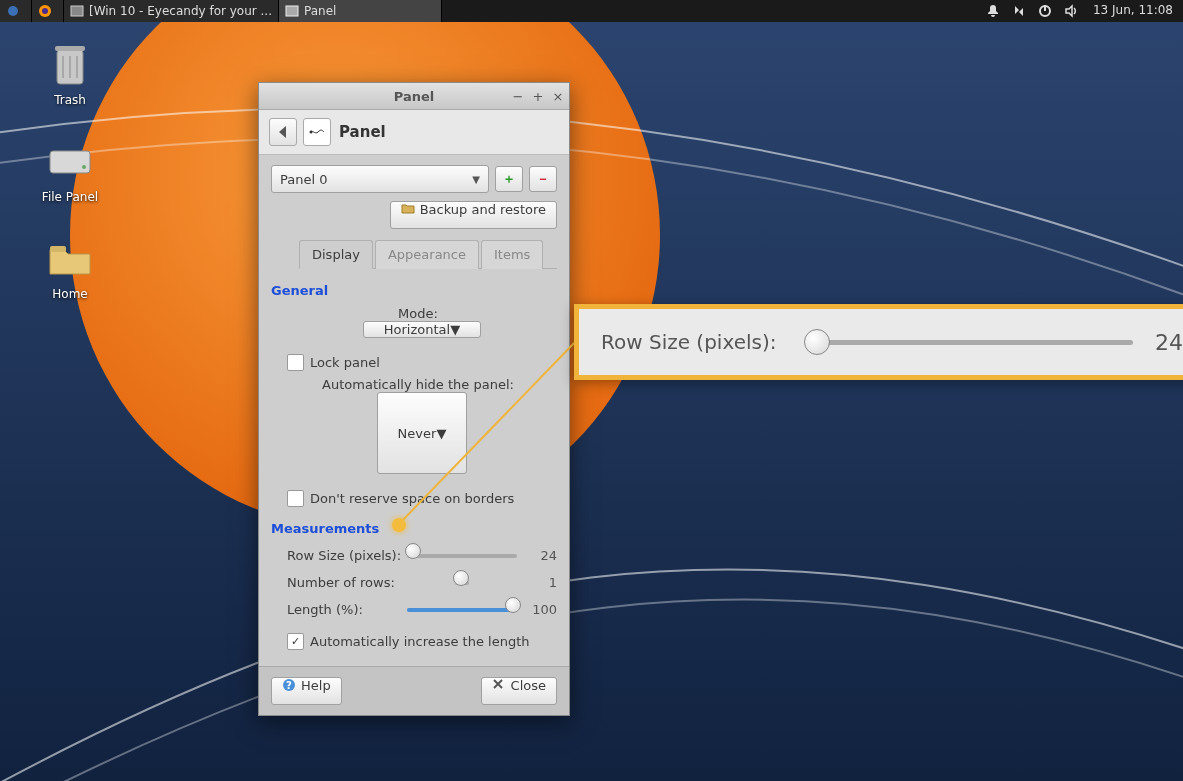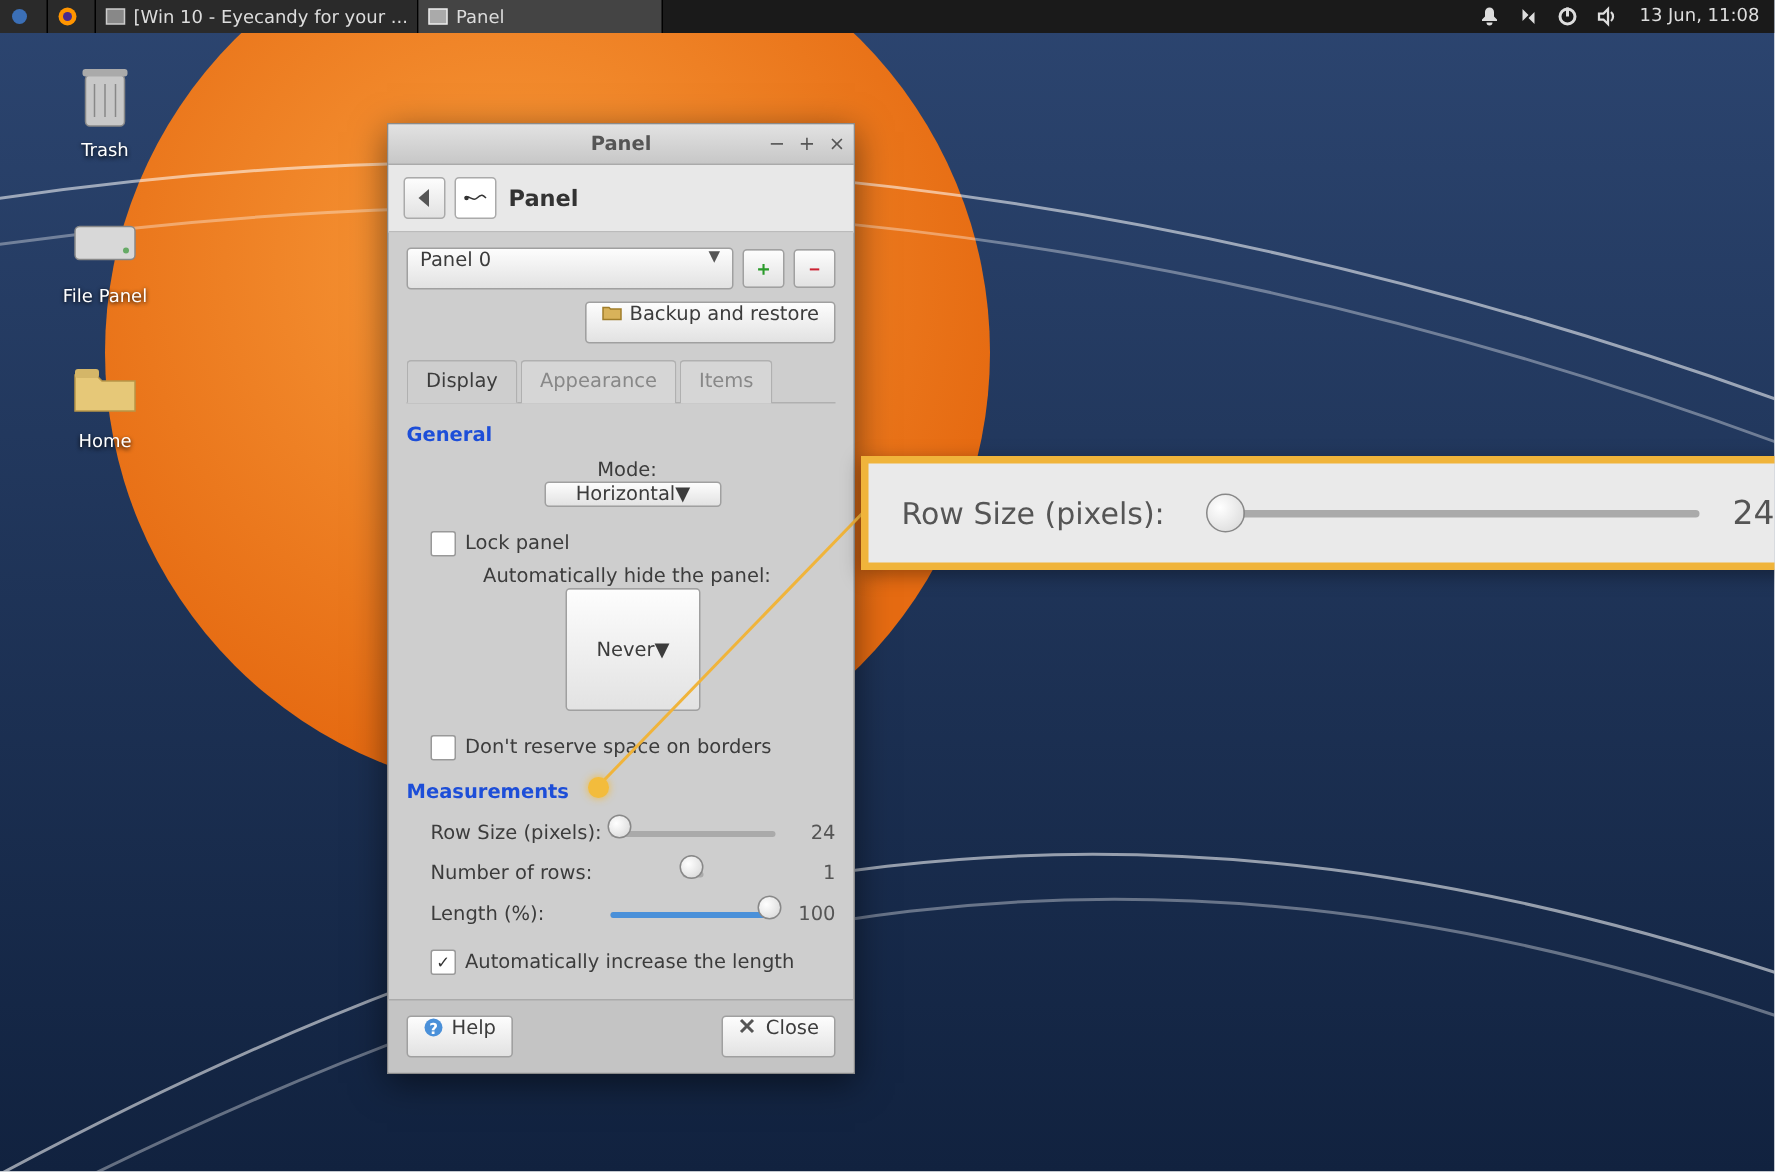--- a/index.html
+++ b/index.html
@@ -26,29 +26,29 @@
 .titlebar{height:26px;background:linear-gradient(#e2e2e2,#c7c7c7);display:flex;align-items:center;justify-content:center;position:relative;border-bottom:1px solid #aaa;}
 .titlebar .title{font-weight:bold;color:#555;}
 .titlebar .win-btns{position:absolute;right:4px;top:0;height:100%;display:flex;align-items:center;gap:6px;}
 .win-btn{width:14px;height:14px;display:flex;align-items:center;justify-content:center;color:#555;cursor:pointer;font-size:13px;line-height:1;}
 .dialog-header{display:flex;align-items:center;padding:8px 10px;background:#e8e8e8;border-bottom:1px solid #bbb;}
 .back-btn{width:26px;height:26px;border:1px solid #aaa;background:linear-gradient(#fdfdfd,#e2e2e2);display:flex;align-items:center;justify-content:center;margin-right:6px;cursor:pointer;border-radius:3px;}
 .header-icon{width:26px;height:26px;border:1px solid #aaa;background:#fff;display:flex;align-items:center;justify-content:center;margin-right:8px;border-radius:3px;}
 .dialog-header .htitle{font-weight:bold;font-size:15px;color:#333;}
 .body{padding:10px 12px;}
 .row{display:flex;align-items:center;margin-bottom:8px;}
-.combo{flex:1;height:26px;border:1px solid #a0a0a0;background:linear-gradient(#fdfdfd,#e2e2e2);border-radius:3px;display:flex;padding:0 8px;justify-content:space-between;cursor:pointer;}
+.combo{flex:1;height:26px;border:1px solid #a0a0a0;background:linear-gradient(#fdfdfd,#e2e2e2);border-radius:3px;display:flex;align-items:center;padding:0 8px;justify-content:space-between;cursor:pointer;}
 .combo .arrow{font-size:10px;color:#555;}
 .square-btn{width:26px;height:24px;border:1px solid #a0a0a0;background:linear-gradient(#fdfdfd,#e2e2e2);border-radius:3px;display:flex;align-items:center;justify-content:center;margin-left:6px;cursor:pointer;font-weight:bold;}
 .square-btn.plus{color:#2a9b2a;}
 .square-btn.minus{color:#c23;}
 .btn{height:26px;border:1px solid #a0a0a0;background:linear-gradient(#fdfdfd,#e2e2e2);border-radius:3px;display:flex;align-items:flex-start;padding:0 10px;cursor:pointer;}
 .btn .bicon{width:14px;height:14px;margin-right:5px;}
 .right-row{display:flex;justify-content:flex-end;}
-.tabs{display:flex;border-bottom:1px solid #b0b0b0;margin-top:10px;}
+.tabs{display:flex;border-bottom:1px solid #b0b0b0;margin-top:10px;margin-left:28px;}
 .tab{padding:6px 12px;border:1px solid #b0b0b0;border-bottom:none;background:#d6d6d6;color:#888;margin-right:2px;border-radius:3px 3px 0 0;cursor:pointer;position:relative;top:1px;}
 .tab.active{background:#cecece;color:#3c3c3c;border-bottom:1px solid #cecece;}
 .section-title{font-weight:bold;margin:14px 0 8px;color:#1d4ed8;}
 .field-row{display:flex;align-items:center;margin:6px 0;flex-direction:column;}
 .field-row .label{width:auto;margin-right:8px;}
 .inset-combo{height:24px;border:1px solid #a0a0a0;background:linear-gradient(#fdfdfd,#e2e2e2);border-radius:3px;display:flex;align-items:center;padding:0 20px;justify-content:space-between;cursor:pointer;flex:1;}
 .check{display:flex;align-items:center;margin:16px 0 6px 16px;cursor:pointer;}
 .check .box{width:15px;height:15px;border:1px solid #999;background:#fff;border-radius:2px;margin-right:6px;display:flex;align-items:center;justify-content:center;font-size:11px;color:#333;}
 .slider-row{display:flex;align-items:center;margin:12px 0;}
 .slider-row .slabel{width:120px;}

